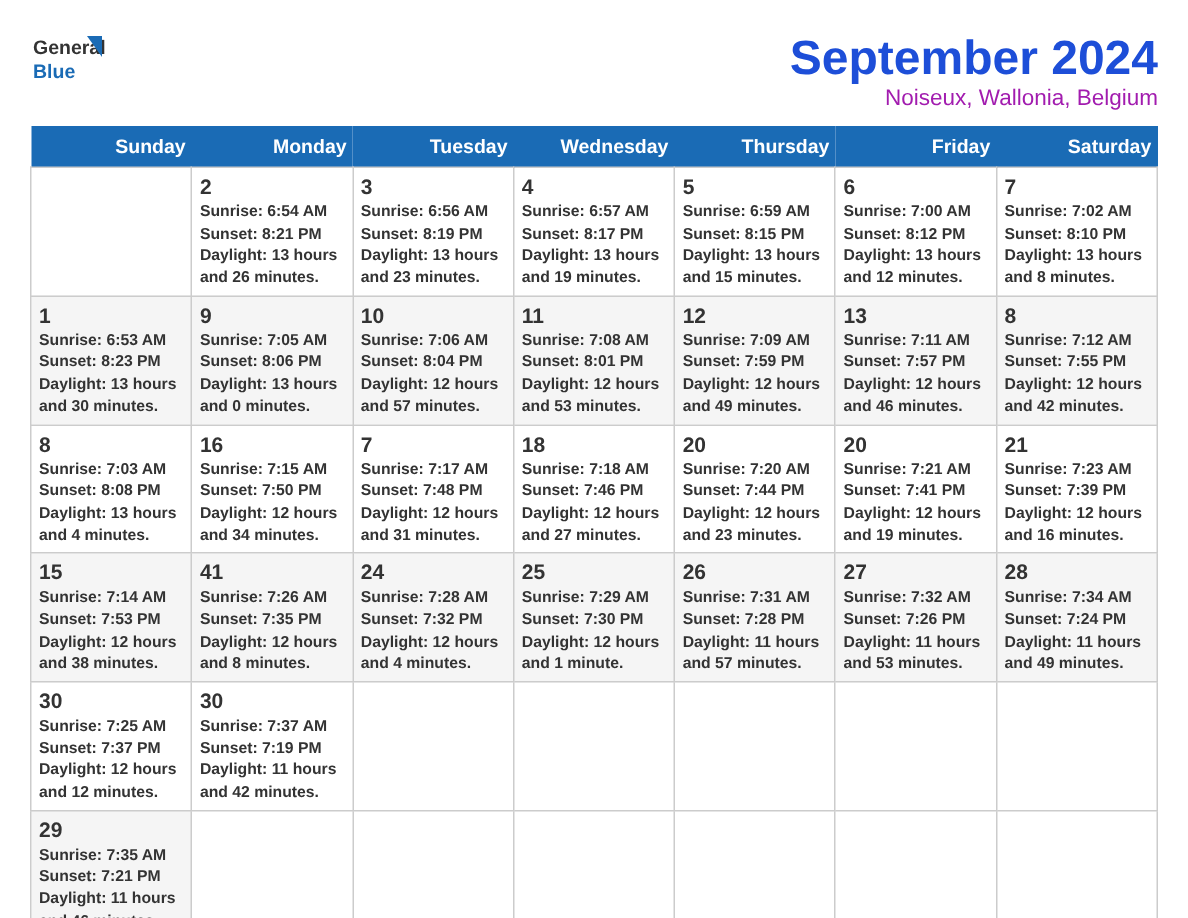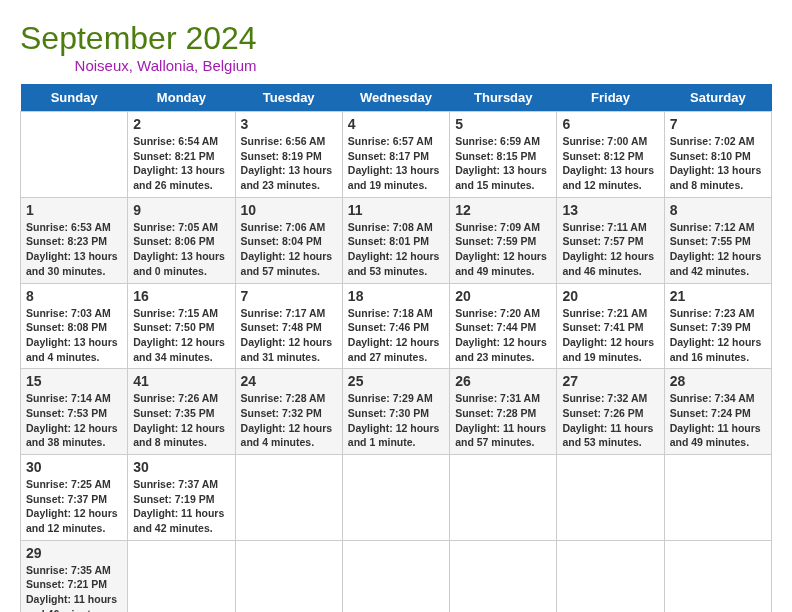--- a/index.html
+++ b/index.html
@@ -19,38 +19,38 @@
     .logo {
       display: flex;
       align-items: center;
       gap: 4px;
     }
     .title-section {
       text-align: right;
     }
     .month-title {
       font-size: 32px;
-      font-weight: normal;
-      color: #4d7c0f;
+      font-weight: bold;
+      color: #1d4ed8;
       text-align: center;
     }
     .location {
       font-size: 15px;
       color: #a21caf;
     }
     table {
       width: 100%;
       border-collapse: collapse;
       font-size: 11px;
     }
     thead th {
       background: #1a6bb5;
       color: #fff;
       padding: 6px 4px;
-      text-align: center;
+      text-align: right;
       font-size: 13px;
       font-weight: bold;
     }
     tbody td {
       border: 1px solid #ccc;
       vertical-align: top;
       padding: 4px 5px;
       height: 85px;
       width: 107px;
       color: #333;
@@ -73,20 +73,27 @@
     }
     td.empty {
       background: #fff !important;
       border: 1px solid #ccc;
     }
   </style>
 </head>
 <body>
 
 <div class="header">
+  <div class="logo">
+  <svg width="50" height="42" viewBox="0 0 50 42">
+    <text x="2" y="16" font-size="13" font-weight="bold" fill="#333" font-family="Arial">General</text>
+    <text x="2" y="32" font-size="13" font-weight="bold" fill="#1a6bb5" font-family="Arial">Blue</text>
+    <polygon points="38,4 48,4 48,18" fill="#1a6bb5"></polygon>
+  </svg>
+</div>
   <div class="title-section">
     <div class="month-title">September 2024</div>
     <div class="location">Noiseux, Wallonia, Belgium</div>
   </div>
 </div>
 
 <table>
   <thead>
     <tr>
     <th>Sunday</th>

